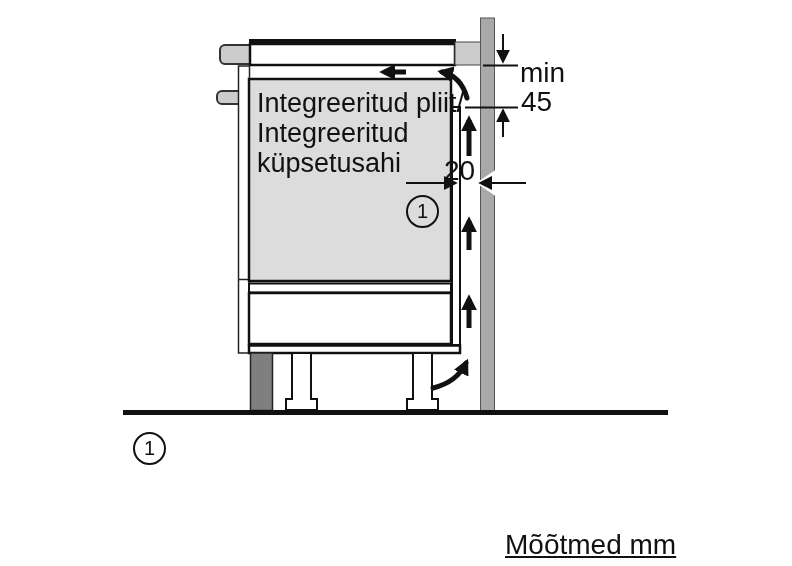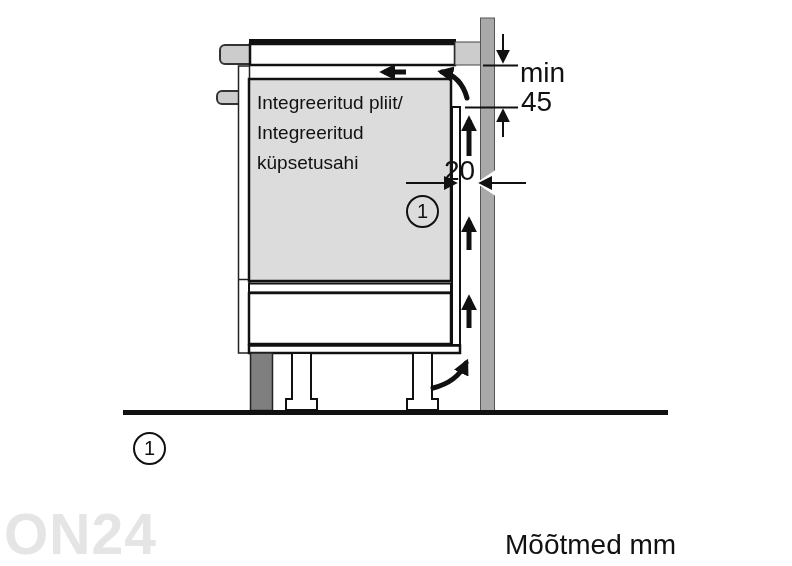--- a/index.html
+++ b/index.html
@@ -14,40 +14,39 @@
   #stage{
     position:relative;width:792px;height:566px;background:#ffffff;
     overflow:hidden;font-family:"Liberation Sans","DejaVu Sans",sans-serif;color:var(--line);
   }
   #stage svg{position:absolute;left:0;top:0;z-index:1;}
   .lbl{position:absolute;z-index:2;white-space:pre-line;line-height:1.12;}
   .watermark{
     position:absolute;z-index:0;left:4px;top:501px;
     font-size:57px;font-weight:bold;letter-spacing:1px;color:var(--watermark);
   }
-  .appliance-label{left:257px;top:88px;font-size:19px;line-height:30px;}
+  .appliance-label{left:257px;top:88px;font-size:27px;line-height:30px;}
   .dim-min{left:520px;top:57px;font-size:28px;}
   .dim-45{left:521px;top:86px;font-size:28px;}
   .dim-20{left:406px;top:155px;font-size:28px;margin-left:38px;}
   .legend-text{left:132px;top:466px;font-size:28px;line-height:31px;}
-  .footer-units{left:505px;top:529px;font-size:28px;}
+  .footer-units{left:505px;top:529px;font-size:28px;text-decoration:underline;}
   .callout{
     position:absolute;z-index:2;width:29px;height:29px;border:2px solid var(--line);
     border-radius:50%;display:flex;align-items:center;justify-content:center;
     font-size:20px;background:transparent;
   }
   .callout-diagram{left:406px;top:195px;}
   .callout-legend{left:133px;top:432px;}
 </style>
 </head>
 <body>
 
 <div id="stage">
 
-  <div class="watermark">ON24</div>
 
   <svg width="792" height="566" viewBox="0 0 792 566">
     <defs>
       <marker id="ah-air" viewBox="0 0 10 10" refX="7" refY="5" markerWidth="3.2" markerHeight="3.2" orient="auto-start-reverse">
         <path d="M0,0 L10,5 L0,10 Z" fill="#111"></path>
       </marker>
       <marker id="ah-dim" viewBox="0 0 10 10" refX="8" refY="5" markerWidth="7" markerHeight="7" orient="auto-start-reverse">
         <path d="M0,0 L10,5 L0,10 Z" fill="#111"></path>
       </marker>
     </defs>

